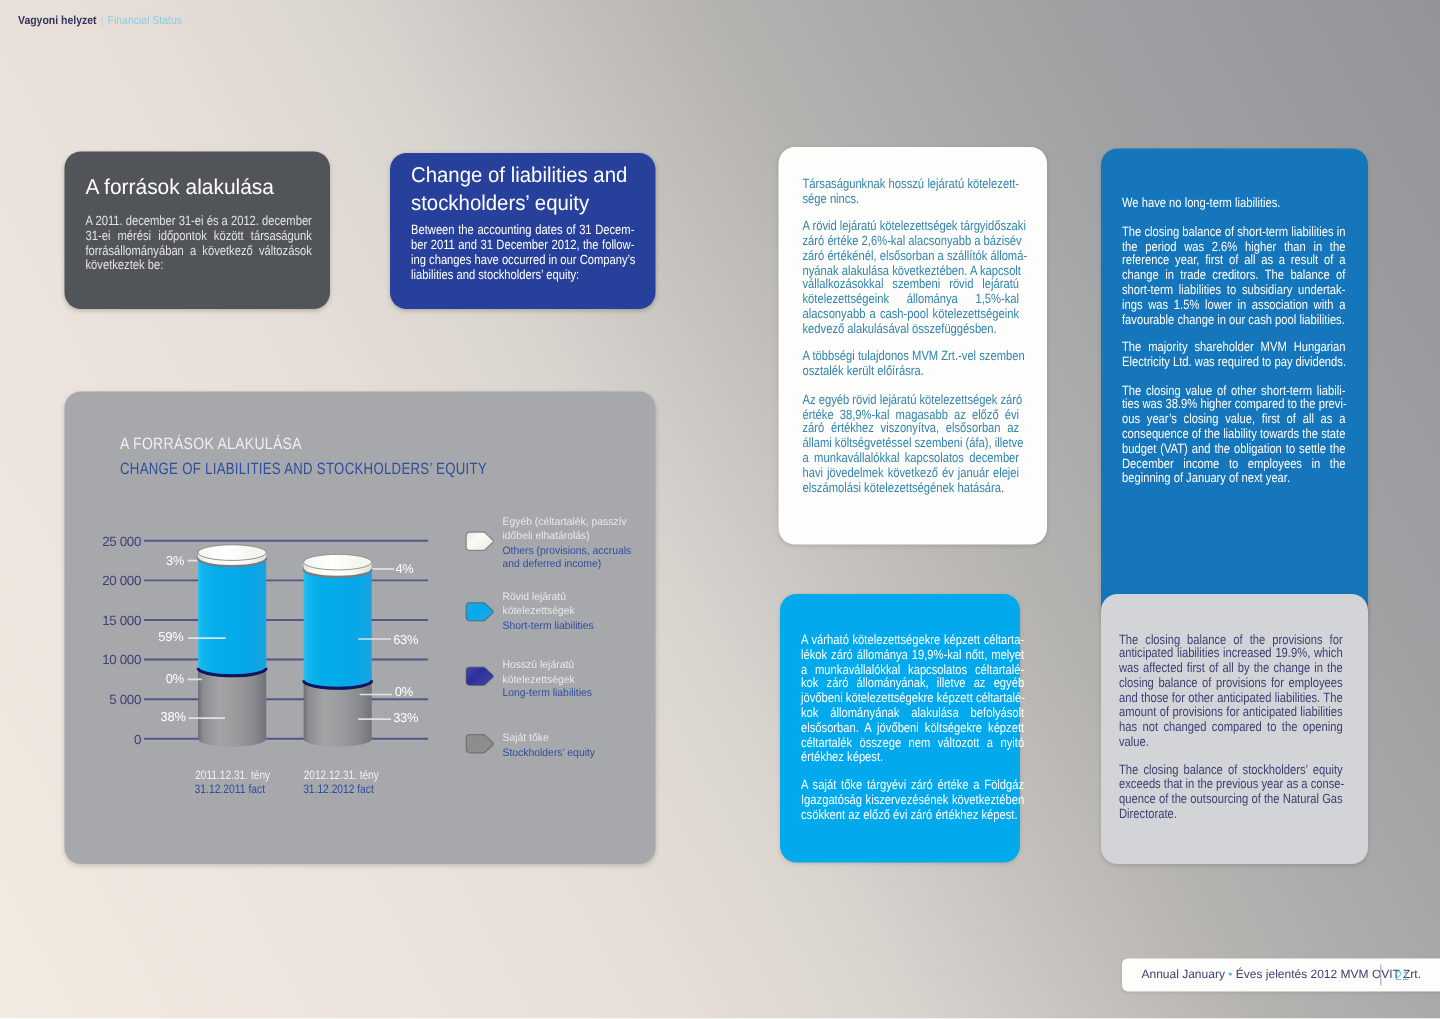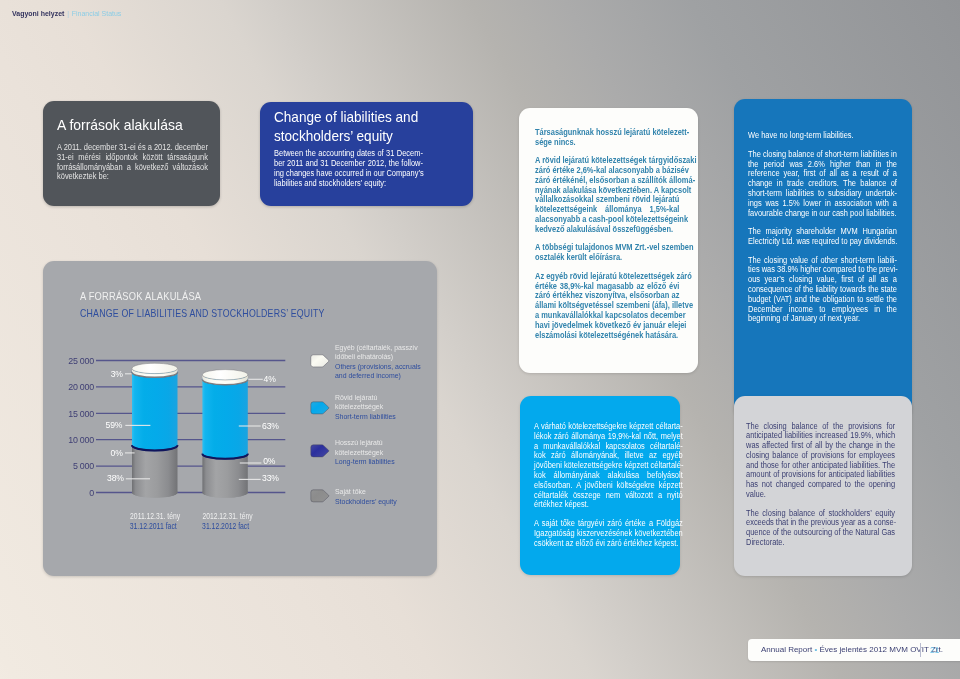--- a/index.html
+++ b/index.html
@@ -15,30 +15,30 @@
        transform:scaleX(.895);transform-origin:0 0;}
   .hdr .hu{color:#33335e;font-weight:bold;}
   .hdr .sep{color:#a8cfe2;margin:0 3.0px 0 3.2px;font-weight:normal;}
   .hdr .en{color:#8ccde6;}
 
   
   .card{position:absolute;border-radius:11px;box-sizing:border-box;}
 
   #card-dark{left:43px;top:101px;width:177px;height:104.5px;background:#51555a;
              box-shadow:0 1px 3px rgba(0,0,0,.20);}
-  #card-navy{left:260px;top:101.5px;width:213px;height:104px;background:#27409c;
+  #card-navy{left:260px;top:101.5px;width:177px;height:104px;background:#27409c;
              box-shadow:0 1px 3px rgba(0,0,0,.20);}
 
   .ttl{position:absolute;font-size:14.3px;color:#fff;font-weight:normal;white-space:nowrap;
        transform-origin:0 0;}
   #card-dark .ttl{left:14.25px;top:16.8px;line-height:15px;transform:scaleX(.976);}
   #card-navy .ttl{left:13.7px;top:6.9px;line-height:18.8px;transform:scaleX(.950);}
 
-  #card-white{left:519px;top:108px;width:179px;height:265px;background:#fdfdfb;
-              box-shadow:0 1px 3px rgba(0,0,0,.13);font-weight:bold;}
+  #card-white{left:519px;top:98px;width:179px;height:265px;background:#fdfdfb;
+              box-shadow:0 1px 3px rgba(0,0,0,.13);}
   #card-blue{left:734px;top:99px;width:178px;height:320px;background:#1676bb;
              box-shadow:0 1px 3px rgba(0,0,0,.13);}
   #card-cyan{left:520px;top:396px;width:160px;height:179px;background:#03a9ed;
              box-shadow:0 1px 3px rgba(0,0,0,.13);}
   #card-gray{left:734px;top:396px;width:178px;height:180px;background:#d3d4d7;
              box-shadow:0 1px 3px rgba(0,0,0,.13);}
 
   
   .bdy{position:absolute;font-size:8.9px;line-height:9.8px;
        transform:scaleX(.841);transform-origin:0 0;}
@@ -399,18 +399,18 @@
             </svg></div>
           <div class="lg-txt" style="left: 292px; top: 226.3px;">
             <div class="lg-hu">Saját tőke</div>
             <div class="lg-en">Stockholders’ equity</div>
           </div>
         </div>
       </div>
   </div>
 
   <div id="footer">
-    <div class="txt"><span>Annual Report</span> <span class="bul">•</span> <span>Éves jelentés 2012 MVM OVIT Zrt.</span></div>
+    <div class="txt"><span>Annual January</span> <span class="bul">•</span> <span>Éves jelentés 2012 MVM OVIT Zrt.</span></div>
     <div class="vline"></div>
     <div class="pg">21</div>
   </div>
 
 </div>
 
 </body></html>

